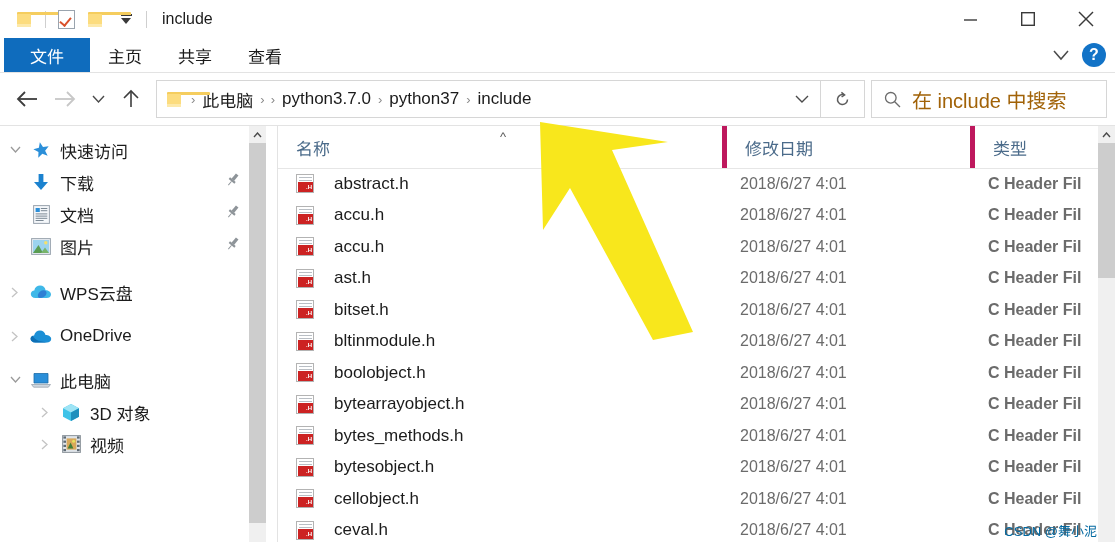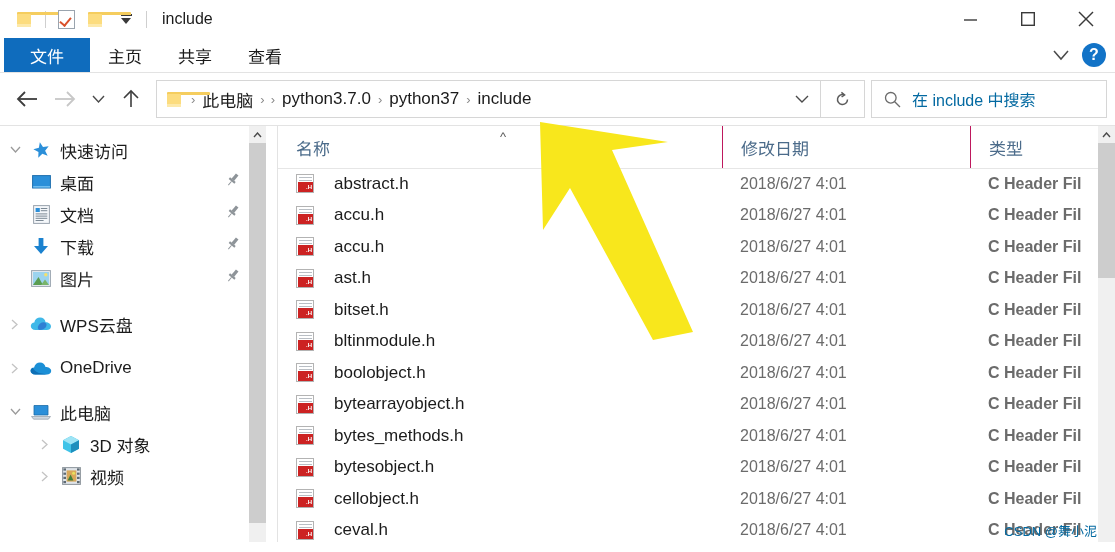--- a/index.html
+++ b/index.html
@@ -258,22 +258,22 @@
     background: #fff;
     cursor: text;
   }
   .search-ico {
     width: 40px;
     display: flex;
     align-items: center;
     justify-content: center;
   }
   .search-ph {
-    font-size: 16px;
-    color: #0369a1;
+    font-size: 20px;
+    color: #a16207;
     white-space: nowrap;
   }
 
   
   .content {
     display: flex;
     height: 416px;
     border-top: 1px solid #e3e3e3;
   }
 
@@ -374,21 +374,21 @@
     font-size: 17px;
     color: #4b6b8a;
     padding-left: 18px;
     height: 42px;
     display: flex;
     align-items: center;
     box-sizing: border-box;
     cursor: default;
     position: relative;
   }
-  .col + .col { border-left: 1px solid #be185d; }
+  .col + .col { border-left: 5px solid #be185d; }
   .col-name { width: 444px; flex: none; }
   .col-date { width: 248px; flex: none; }
   .col-type { flex: 1; }
   .sort-caret {
     position: absolute;
     left: 222px;
     top: 4px;
     color: #5a5a5a;
     font-size: 13px;
     line-height: 1;
@@ -665,28 +665,29 @@
               </svg>
           </span>
           <span class="tree-ico">
             <svg width="19" height="18" viewBox="0 0 19 18">
                 <path d="M9.5 1 L11.6 6.3 L17.3 6.7 L12.9 10.4 L14.3 16 L9.5 12.9 L4.7 16 L6.1 10.4 L1.7 6.7 L7.4 6.3 Z" fill="#2b8fd9" transform="rotate(-12 9.5 9)"></path>
               </svg>
           </span>
           <span class="tree-lbl">快速访问</span>
         </div>
 
+
         <div class="tree-row indent1">
           <span class="tree-ico">
-            <svg width="19" height="17" viewBox="0 0 19 17">
-              <rect x="0.6" y="1.6" width="17.8" height="12.4" fill="#2b8fd9" stroke="#1e6fae" stroke-width="1"></rect>
-              <path d="M1.2 12 L18 12 L18 13.6 L1.2 13.6 Z" fill="#6fbdf0"></path>
+            <svg width="18" height="19" viewBox="0 0 18 19">
+              <rect x="6.6" y="1" width="4.8" height="8.6" fill="#1b82cf"></rect>
+              <polygon points="2,9 16,9 9,17" fill="#1b82cf"></polygon>
             </svg>
           </span>
-          <span class="tree-lbl">桌面</span>
+          <span class="tree-lbl">下载</span>
           <span class="pin">
             <svg width="14" height="15" viewBox="0 0 14 15">
                 <g transform="rotate(40 7 7)">
                   <rect x="5.4" y="0.5" width="3.3" height="7" fill="#8e9499"></rect>
                   <rect x="3.3" y="7.2" width="7.4" height="2.1" fill="#8e9499"></rect>
                   <rect x="6.6" y="9.3" width="0.9" height="5" fill="#8e9499"></rect>
                 </g>
               </svg>
           </span>
         </div>
@@ -700,39 +701,20 @@
                 <rect x="7.8" y="3" width="6.5" height="1"></rect>
                   <rect x="7.8" y="5.2" width="6.5" height="1"></rect>
                 <rect x="2.6" y="8.4" width="11.7" height="1"></rect>
                   <rect x="2.6" y="10.6" width="11.7" height="1"></rect>
                 <rect x="2.6" y="12.8" width="11.7" height="1"></rect>
                   <rect x="2.6" y="15" width="8" height="1"></rect>
               </g>
             </svg>
           </span>
           <span class="tree-lbl">文档</span>
-          <span class="pin">
-            <svg width="14" height="15" viewBox="0 0 14 15">
-                <g transform="rotate(40 7 7)">
-                  <rect x="5.4" y="0.5" width="3.3" height="7" fill="#8e9499"></rect>
-                  <rect x="3.3" y="7.2" width="7.4" height="2.1" fill="#8e9499"></rect>
-                  <rect x="6.6" y="9.3" width="0.9" height="5" fill="#8e9499"></rect>
-                </g>
-              </svg>
-          </span>
-        </div>
-
-        <div class="tree-row indent1">
-          <span class="tree-ico">
-            <svg width="18" height="19" viewBox="0 0 18 19">
-              <rect x="6.6" y="1" width="4.8" height="8.6" fill="#1b82cf"></rect>
-              <polygon points="2,9 16,9 9,17" fill="#1b82cf"></polygon>
-            </svg>
-          </span>
-          <span class="tree-lbl">下载</span>
           <span class="pin">
             <svg width="14" height="15" viewBox="0 0 14 15">
                 <g transform="rotate(40 7 7)">
                   <rect x="5.4" y="0.5" width="3.3" height="7" fill="#8e9499"></rect>
                   <rect x="3.3" y="7.2" width="7.4" height="2.1" fill="#8e9499"></rect>
                   <rect x="6.6" y="9.3" width="0.9" height="5" fill="#8e9499"></rect>
                 </g>
               </svg>
           </span>
         </div>

